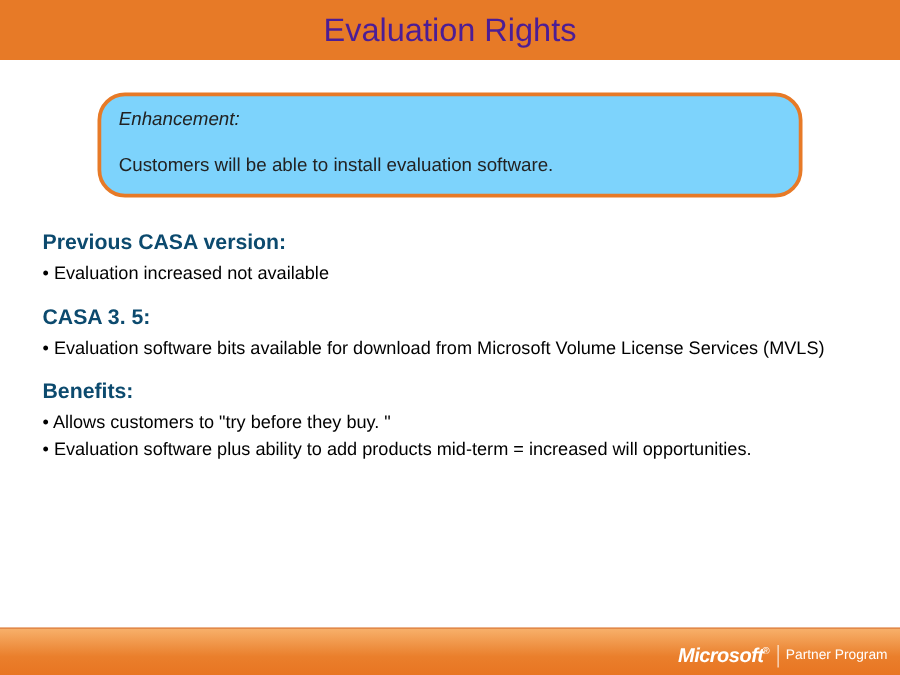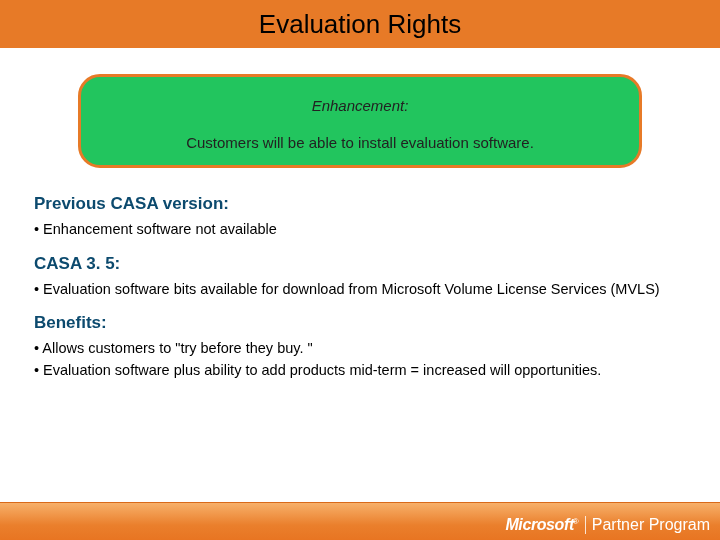--- a/index.html
+++ b/index.html
@@ -1,35 +1,35 @@
 <!DOCTYPE html>
 <html><head>
 <meta charset="utf-8">
 <style>
   * { box-sizing: border-box; margin: 0; padding: 0; }
   html, body { width: 720px; height: 540px; font-family: Arial, Helvetica, sans-serif; background: #fff; overflow: hidden; }
   .slide { position: relative; width: 720px; height: 540px; }
   .title-bar { width: 100%; height: 48px; background: #e77a27; display: flex; align-items: center; justify-content: center; }
-  .title-bar h1 { color: #000000; font-size: 26px; font-weight: normal; }
+  .title-bar h1 { color: #4c1d95; font-size: 26px; font-weight: normal; }
   .callout-wrap { padding: 26px 78px 0 78px; }
-  .callout { border: 3px solid #e77a27; border-radius: 22px; background: #22c55e; padding: 20px 14px 14px 14px; text-align: center; }
+  .callout { border: 3px solid #e77a27; border-radius: 22px; background: #7dd3fc; padding: 10px 14px 14px 14px; text-align: left; }
   .callout .enh { font-style: italic; color: #222; font-size: 15px; }
   .callout .desc { color: #222; font-size: 15px; margin-top: 20px; }
   .body { padding: 12px 34px 0 34px; }
   .sect { font-weight: bold; font-size: 17px; color: #0c4a6e; margin-top: 14px; }
   .bullets { margin-top: 6px; }
   .bullet { font-size: 14.5px; color: #000; line-height: 1.35; margin-top: 2px; }
   .footer { position: absolute; left: 0; right: 0; bottom: 0; height: 38px; background: linear-gradient(to bottom, #f7b06a 0%, #ea7f2c 60%, #e87522 100%); border-top: 1px solid #d96a1a; }
   .page-num { position: absolute; left: 4px; bottom: 12px; font-size: 18px; color: #000; }
   .footer-logo { position: absolute; right: 10px; bottom: 6px; display: flex; align-items: center; gap: 6px; }
   .ms { font-family: Arial, sans-serif; font-style: italic; font-weight: 700; color: #fff; font-size: 16px; letter-spacing: -0.4px; text-align: right; }
   .sup { font-size: 8px; vertical-align: super; color: #fff; margin-left: -1px; }
   .divider { width: 1px; height: 18px; background: rgba(255,255,255,0.8); }
   .pp-wrap { display: flex; flex-direction: column; line-height: 1; }
-  .pp1 { color: #fff; font-size: 16px; font-weight: 400; }
+  .pp1 { color: #fff; font-size: 11px; font-weight: 400; }
 </style>
 </head>
 <body>
 
 <div class="slide">
 
   <div class="title-bar">
     <h1>Evaluation Rights</h1>
   </div>
 
@@ -37,21 +37,21 @@
     <div class="callout">
       <div class="enh">Enhancement:</div>
       <div class="desc">Customers will be able to install evaluation software.</div>
     </div>
   </div>
 
   <div class="body">
 
     <div class="sect">Previous CASA version:</div>
     <div class="bullets">
-      <div class="bullet">•  <span>Enhancement software not available</span></div>
+      <div class="bullet">•  <span>Evaluation increased not available</span></div>
     </div>
 
     <div class="sect">CASA 3. 5:</div>
     <div class="bullets">
       <div class="bullet">•  <span>Evaluation software bits available for download from Microsoft Volume License Services (MVLS)</span></div>
     </div>
 
     <div class="sect">Benefits:</div>
     <div class="bullets">
       <div class="bullet">•  <span>Allows customers to "try before they buy. "</span></div>

